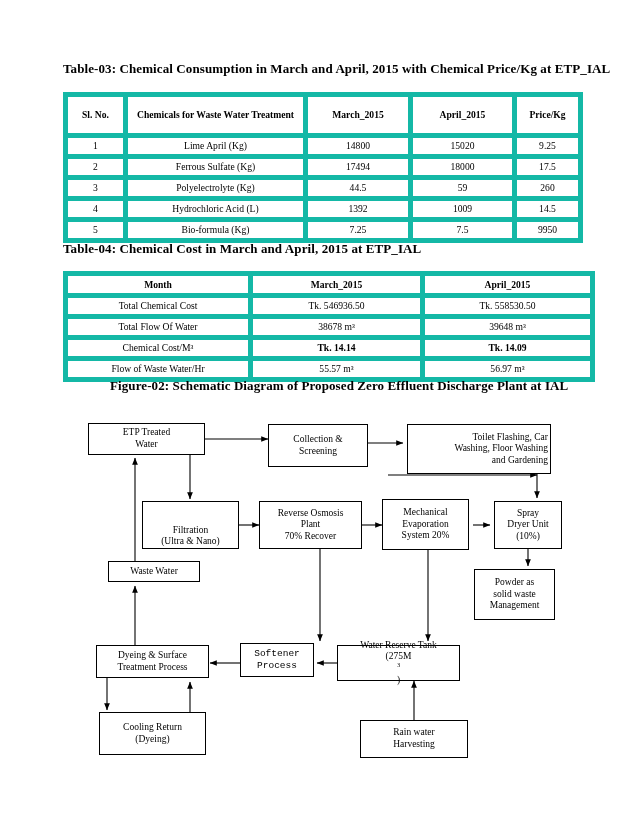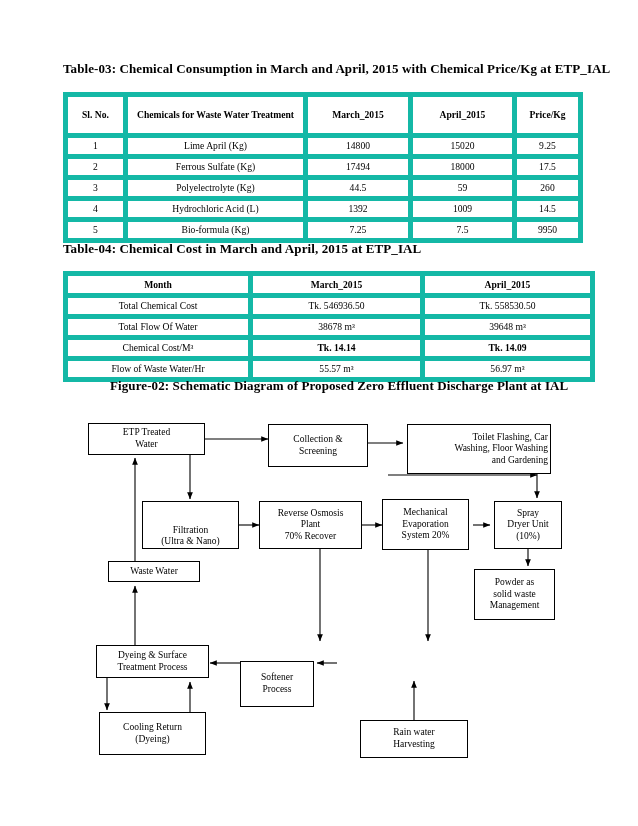--- a/index.html
+++ b/index.html
@@ -310,27 +310,33 @@
       </span>
     </div>
 
     <div class="node" id="node-dyeing-surface" style="left:96px; top:245px; width:113px; height:33px;">
       <span>
         <span>Dyeing &amp; Surface</span>
         <span>Treatment Process</span>
       </span>
     </div>
 
-    <div class="node" id="node-softener-process" style="left:240px; top:261px; width:74px; height:46px;">
+    <div class="node" id="node-softener-process" style="left:240px; top:243px; width:74px; height:34px;font-family:Liberation Mono, monospace;">
       <span>
         <span>Softener</span>
         <span>Process</span>
       </span>
     </div>
 
+    <div class="node" id="node-water-reserve-tank" style="left:337px; top:245px; width:123px; height:36px;">
+      <span>
+        <span>Water Reserve Tank</span>
+        <span><span>(275M</span><sup>3</sup><span>)</span></span>
+      </span>
+    </div>
 
     <div class="node" id="node-rain-water-harvesting" style="left:360px; top:320px; width:108px; height:38px;">
       <span>
         <span>Rain water</span>
         <span>Harvesting</span>
       </span>
     </div>
 
     <div class="node" id="node-cooling-return" style="left:99px; top:312px; width:107px; height:43px;">
       <span>

